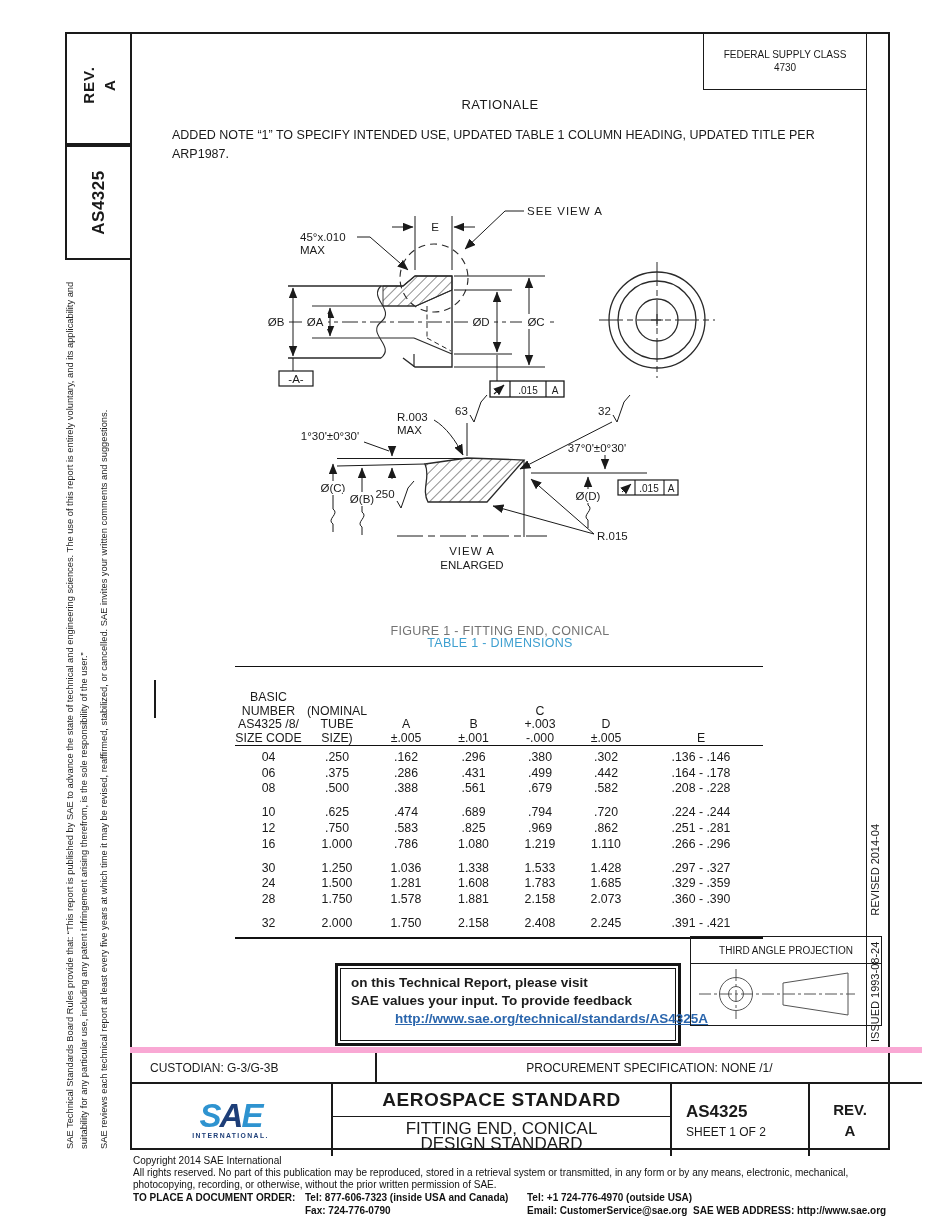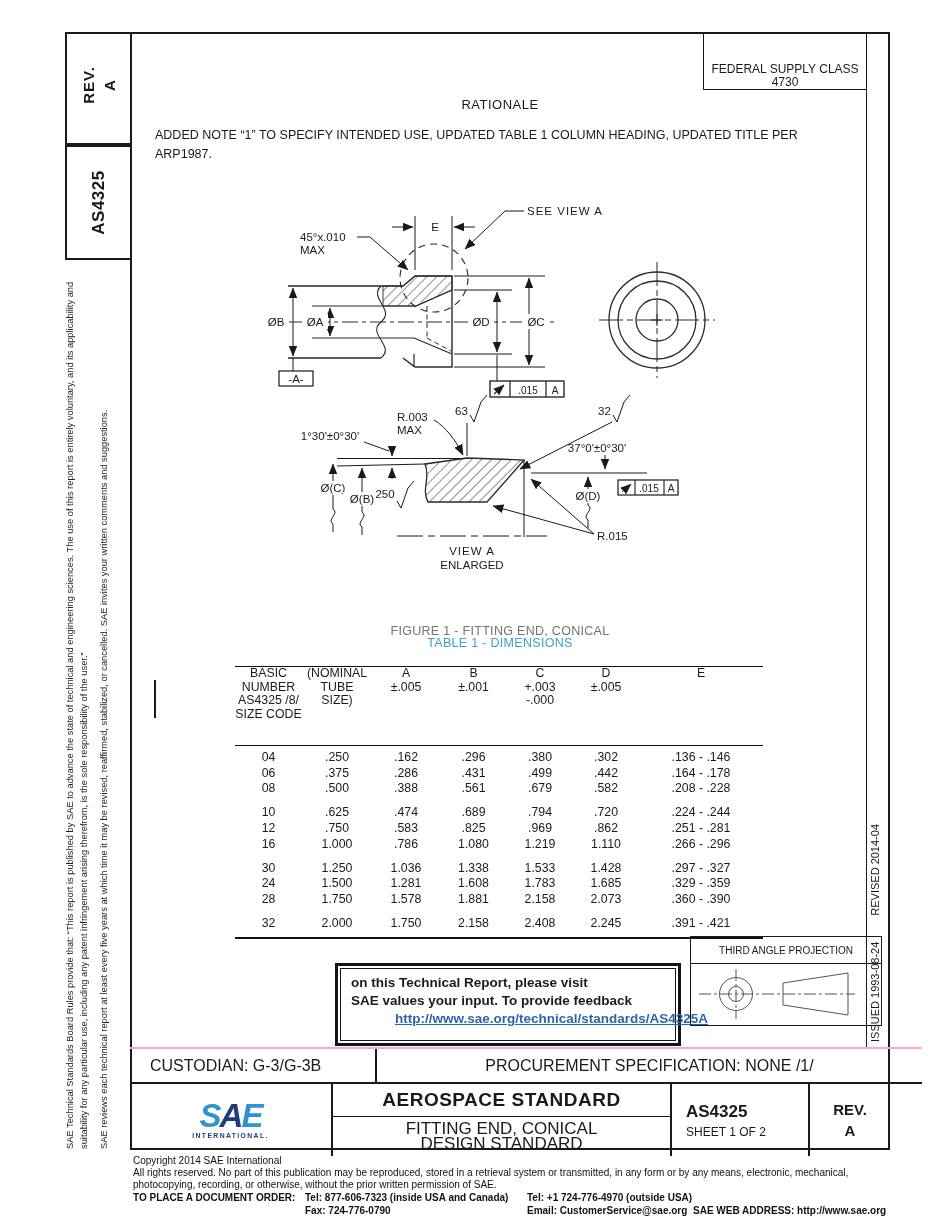--- a/index.html
+++ b/index.html
@@ -24,30 +24,30 @@
   .legal2 { left:98px; top:1149px; width:868px; height:14px; }
 
   
   .strip-line { left:866px; top:32px; width:0; height:1015px; border-left:1.7px solid #1a1a1a; }
   .issued-rot { left:869px; top:1042px; width:300px; height:21px; display:flex; gap:26px;
                 font-size:11px; color:#1a1a1a; white-space:nowrap; }
 
   
   .fsc-box { left:703px; top:32px; width:163px; height:58px; border-left:1.6px solid #1a1a1a;
              border-bottom:1.6px solid #1a1a1a; display:flex; flex-direction:column;
-             justify-content:flex-end; font-size:12px; line-height:13px; }
+             justify-content:center; font-size:10px; line-height:13px; }
   .rationale-h { left:130px; top:97px; width:740px; font-size:13px; letter-spacing:.5px; }
-  .rationale-t { left:155px; top:126px; width:668px; font-size:12.5px; line-height:19px; }
+  .rationale-t { left:172px; top:126px; width:668px; font-size:12.5px; line-height:19px; }
 
   
   .cap { left:130px; width:740px; font-size:12.5px; letter-spacing:.3px; }
 
   
   .dim-table { left:235px; top:666px; width:528px; font-size:12.3px; }
-  .thead { display:flex; align-items:flex-start; border-top:1.6px solid #111;
+  .thead { display:flex; align-items:flex-end; border-top:1.6px solid #111;
            border-bottom:1.6px solid #111; min-height:80px; }
   .tbody { border-bottom:2.2px solid #111; padding:3px 0 6px 0; }
   .tcell { text-align:center; }
   .th { white-space:pre-line; line-height:13.5px; }
   .tcell:nth-child(1){width:67px;} .tcell:nth-child(2){width:70px;} .tcell:nth-child(3){width:68px;}
   .tcell:nth-child(4){width:67px;} .tcell:nth-child(5){width:66px;} .tcell:nth-child(6){width:66px;}
   .tcell:nth-child(7){width:124px;}
   .trow { display:flex; height:15.8px; align-items:center; }
   .tgroup { margin-top:8px; } .tgroup:first-child { margin-top:0; }
   .change-bar { left:154px; top:680px; width:2px; height:38px; background:#1a1a1a; }
@@ -57,22 +57,22 @@
   .fb-inner { border:1.4px solid #151515; height:100%; padding:5px 10px; font-size:13.5px;
               font-weight:bold; line-height:18px; color:#1c1c1c; }
   .fb-link { text-decoration:underline;padding-left:44px; }
 
   
   .tap-box { left:690px; top:936px; width:192px; height:90px; border:1.6px solid #1a1a1a; }
   .tap-head { height:27px; border-bottom:1.6px solid #1a1a1a; display:flex; align-items:center;
               justify-content:center; font-size:10px; }
 
   
-  .cust-row { left:130px; top:1047px; width:792px; height:37px; border-top:2px solid #f9a8d4;
-              border-bottom:2px solid #1a1a1a; display:flex; font-size:16px; }
+  .cust-row { left:130px; top:1047px; width:792px; height:37px; border-top:6px solid #f9a8d4;
+              border-bottom:2px solid #1a1a1a; display:flex; font-size:12px; }
   .cust-cell { width:247px; border-right:2px solid #1a1a1a; display:flex; align-items:center;
                padding-left:20px; }
   .proc-cell { flex:1; display:flex; align-items:center; justify-content:center; }
 
   
   .tb { left:130px; top:1084px; width:760px; height:72px; display:flex; }
   .tb-logo { width:203px; border-right:2px solid #1a1a1a; display:flex; flex-direction:column;
              align-items:center; justify-content:center; }
   .logo-sae { font-size:33px; font-weight:bold; font-style:italic; letter-spacing:-2px; line-height:30px; }
   .logo-sub { font-size:6.8px; font-weight:bold; letter-spacing:1.4px; margin-top:1px; }

